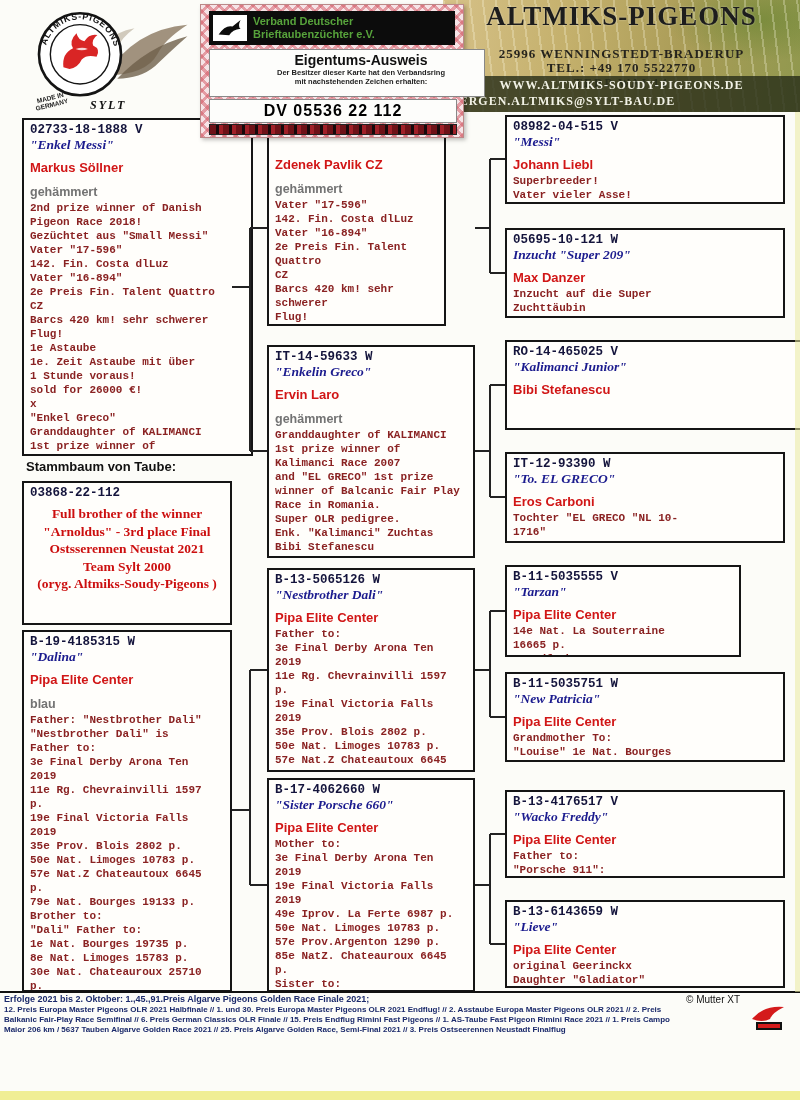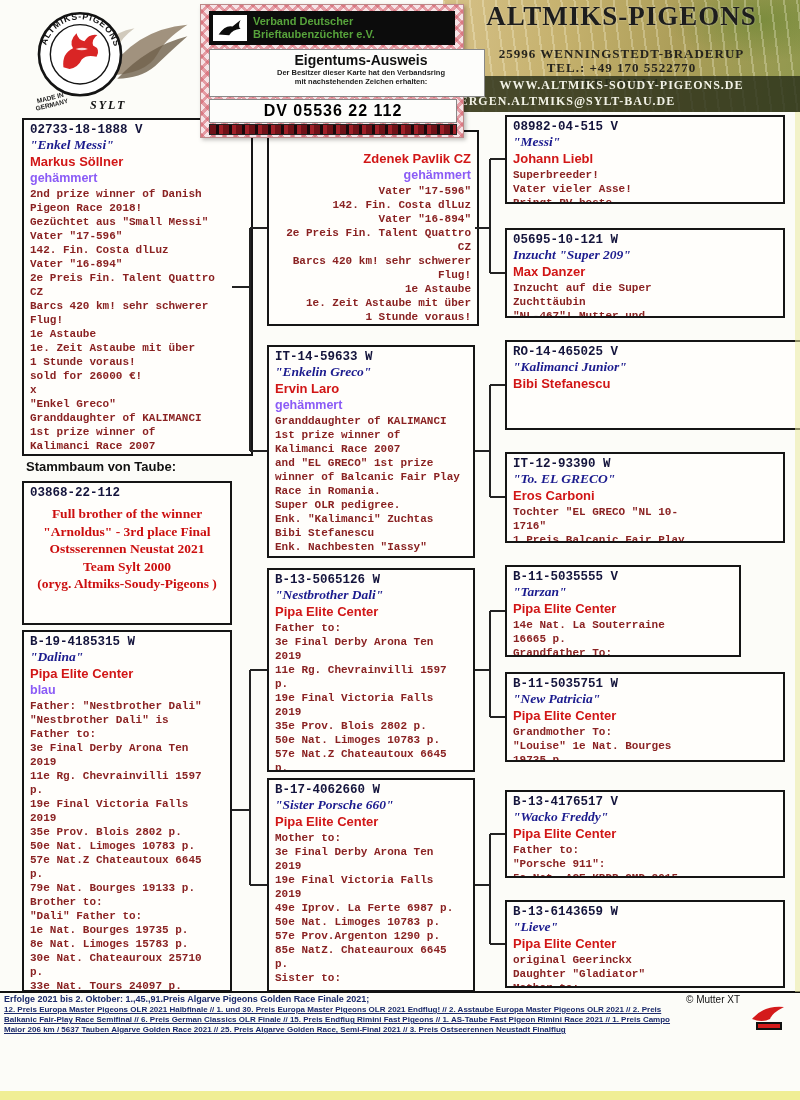--- a/index.html
+++ b/index.html
@@ -40,34 +40,34 @@
   .card-sub{font:700 7.5px/9px "Liberation Sans",sans-serif;color:#222;}
   .card-ringpanel{left:8px;top:94px;width:246px;height:22px;background:#fdfdfb;border:1px solid #888;text-align:center;}
   .card-ring{font:700 16px/21px "Liberation Sans",sans-serif;letter-spacing:1px;color:#000;}
   .card-strip{left:8px;top:119px;width:246px;height:9px;border:1px solid #222;
     background:repeating-linear-gradient(90deg,#6e1218 0 6px,#17090b 6px 9px,#a02028 9px 13px);}
 
   
   .pbox{border:2px solid #151515;background:#fffefb;padding:3px 6px;overflow:hidden;box-sizing:border-box;}
   .ring{font:700 12.5px "Liberation Mono",monospace;color:#14143c;white-space:nowrap;}
   .pname{font:700 13.5px "Liberation Serif",serif;font-style:italic;color:#1b1b8e;white-space:nowrap;}
-  .breeder{font:700 13px "Liberation Sans",sans-serif;color:#d11616;white-space:nowrap;margin-top:1px;}
-  .colorword{font:700 12.5px "Liberation Sans",sans-serif;color:#8b5cf6;margin-top:2px;}
+  .breeder{font:700 13px "Liberation Sans",sans-serif;color:#d11616;white-space:nowrap;margin-top:7px;}
+  .colorword{font:700 12.5px "Liberation Sans",sans-serif;color:#737373;margin-top:10px;}
   .pbody{font:700 11px/14px "Liberation Mono",monospace;color:#8a2222;white-space:pre-line;margin-top:2px;}
   .subject-note{font:700 13.5px/17.5px "Liberation Serif",serif;color:#cc0f0f;text-align:center;white-space:pre-line;margin-top:5px;}
   .stammbaum{left:26px;top:459px;font:700 13px "Liberation Sans",sans-serif;color:#111;}
 
   
   .connectors{left:0;top:0;width:800px;height:1100px;pointer-events:none;z-index:5;}
 
   
   .foot-rule{left:0;top:991px;width:800px;height:2px;background:#111;}
   .foot-text{left:4px;top:994px;width:688px;color:#1b2a6b;}
   .foot-l1{font:700 9px/11px "Liberation Sans",sans-serif;}
-  .foot-ln{font:700 8px/10px "Liberation Sans",sans-serif;text-decoration:underline;}
+  .foot-ln{font:700 8px/10px "Liberation Sans",sans-serif;}
   .credit{left:686px;top:994px;font:400 10px "Liberation Sans",sans-serif;color:#111;}
   .columba-logo{left:748px;top:1005px;}
 
   .edge-right{left:795px;top:112px;width:5px;height:880px;background:#e9e9a0;opacity:.55;}
   .edge-bottom{left:0;top:1091px;width:800px;height:9px;background:#ecea7c;opacity:.8;}
 </style>
 </head>
 <body>
 
 <div class="abs logo-area">
@@ -213,21 +213,21 @@
 Brother to:
 "Dali" Father to:
 1e Nat. Bourges 19735 p.
 8e Nat. Limoges 15783 p.
 30e Nat. Chateauroux 25710
 p.
 33e Nat. Tours 24097 p.
 36e Nat. La Souterrai 7531</div>
 </div>
 
-<div class="abs pbox" style="left:267px;top:130px;width:212px;height:196px;padding-top:18px;text-align:right;">
+<div class="abs pbox" style="left:267px;top:130px;width:179px;height:196px;padding-top:18px;">
   <div class="breeder">Zdenek Pavlik CZ</div>
   <div class="colorword">gehämmert</div>
   <div class="pbody">Vater "17-596"
 142. Fin. Costa dlLuz
 Vater "16-894"
 2e Preis Fin. Talent Quattro
 CZ
 Barcs 420 km! sehr schwerer
 Flug!
 1e Astaube

